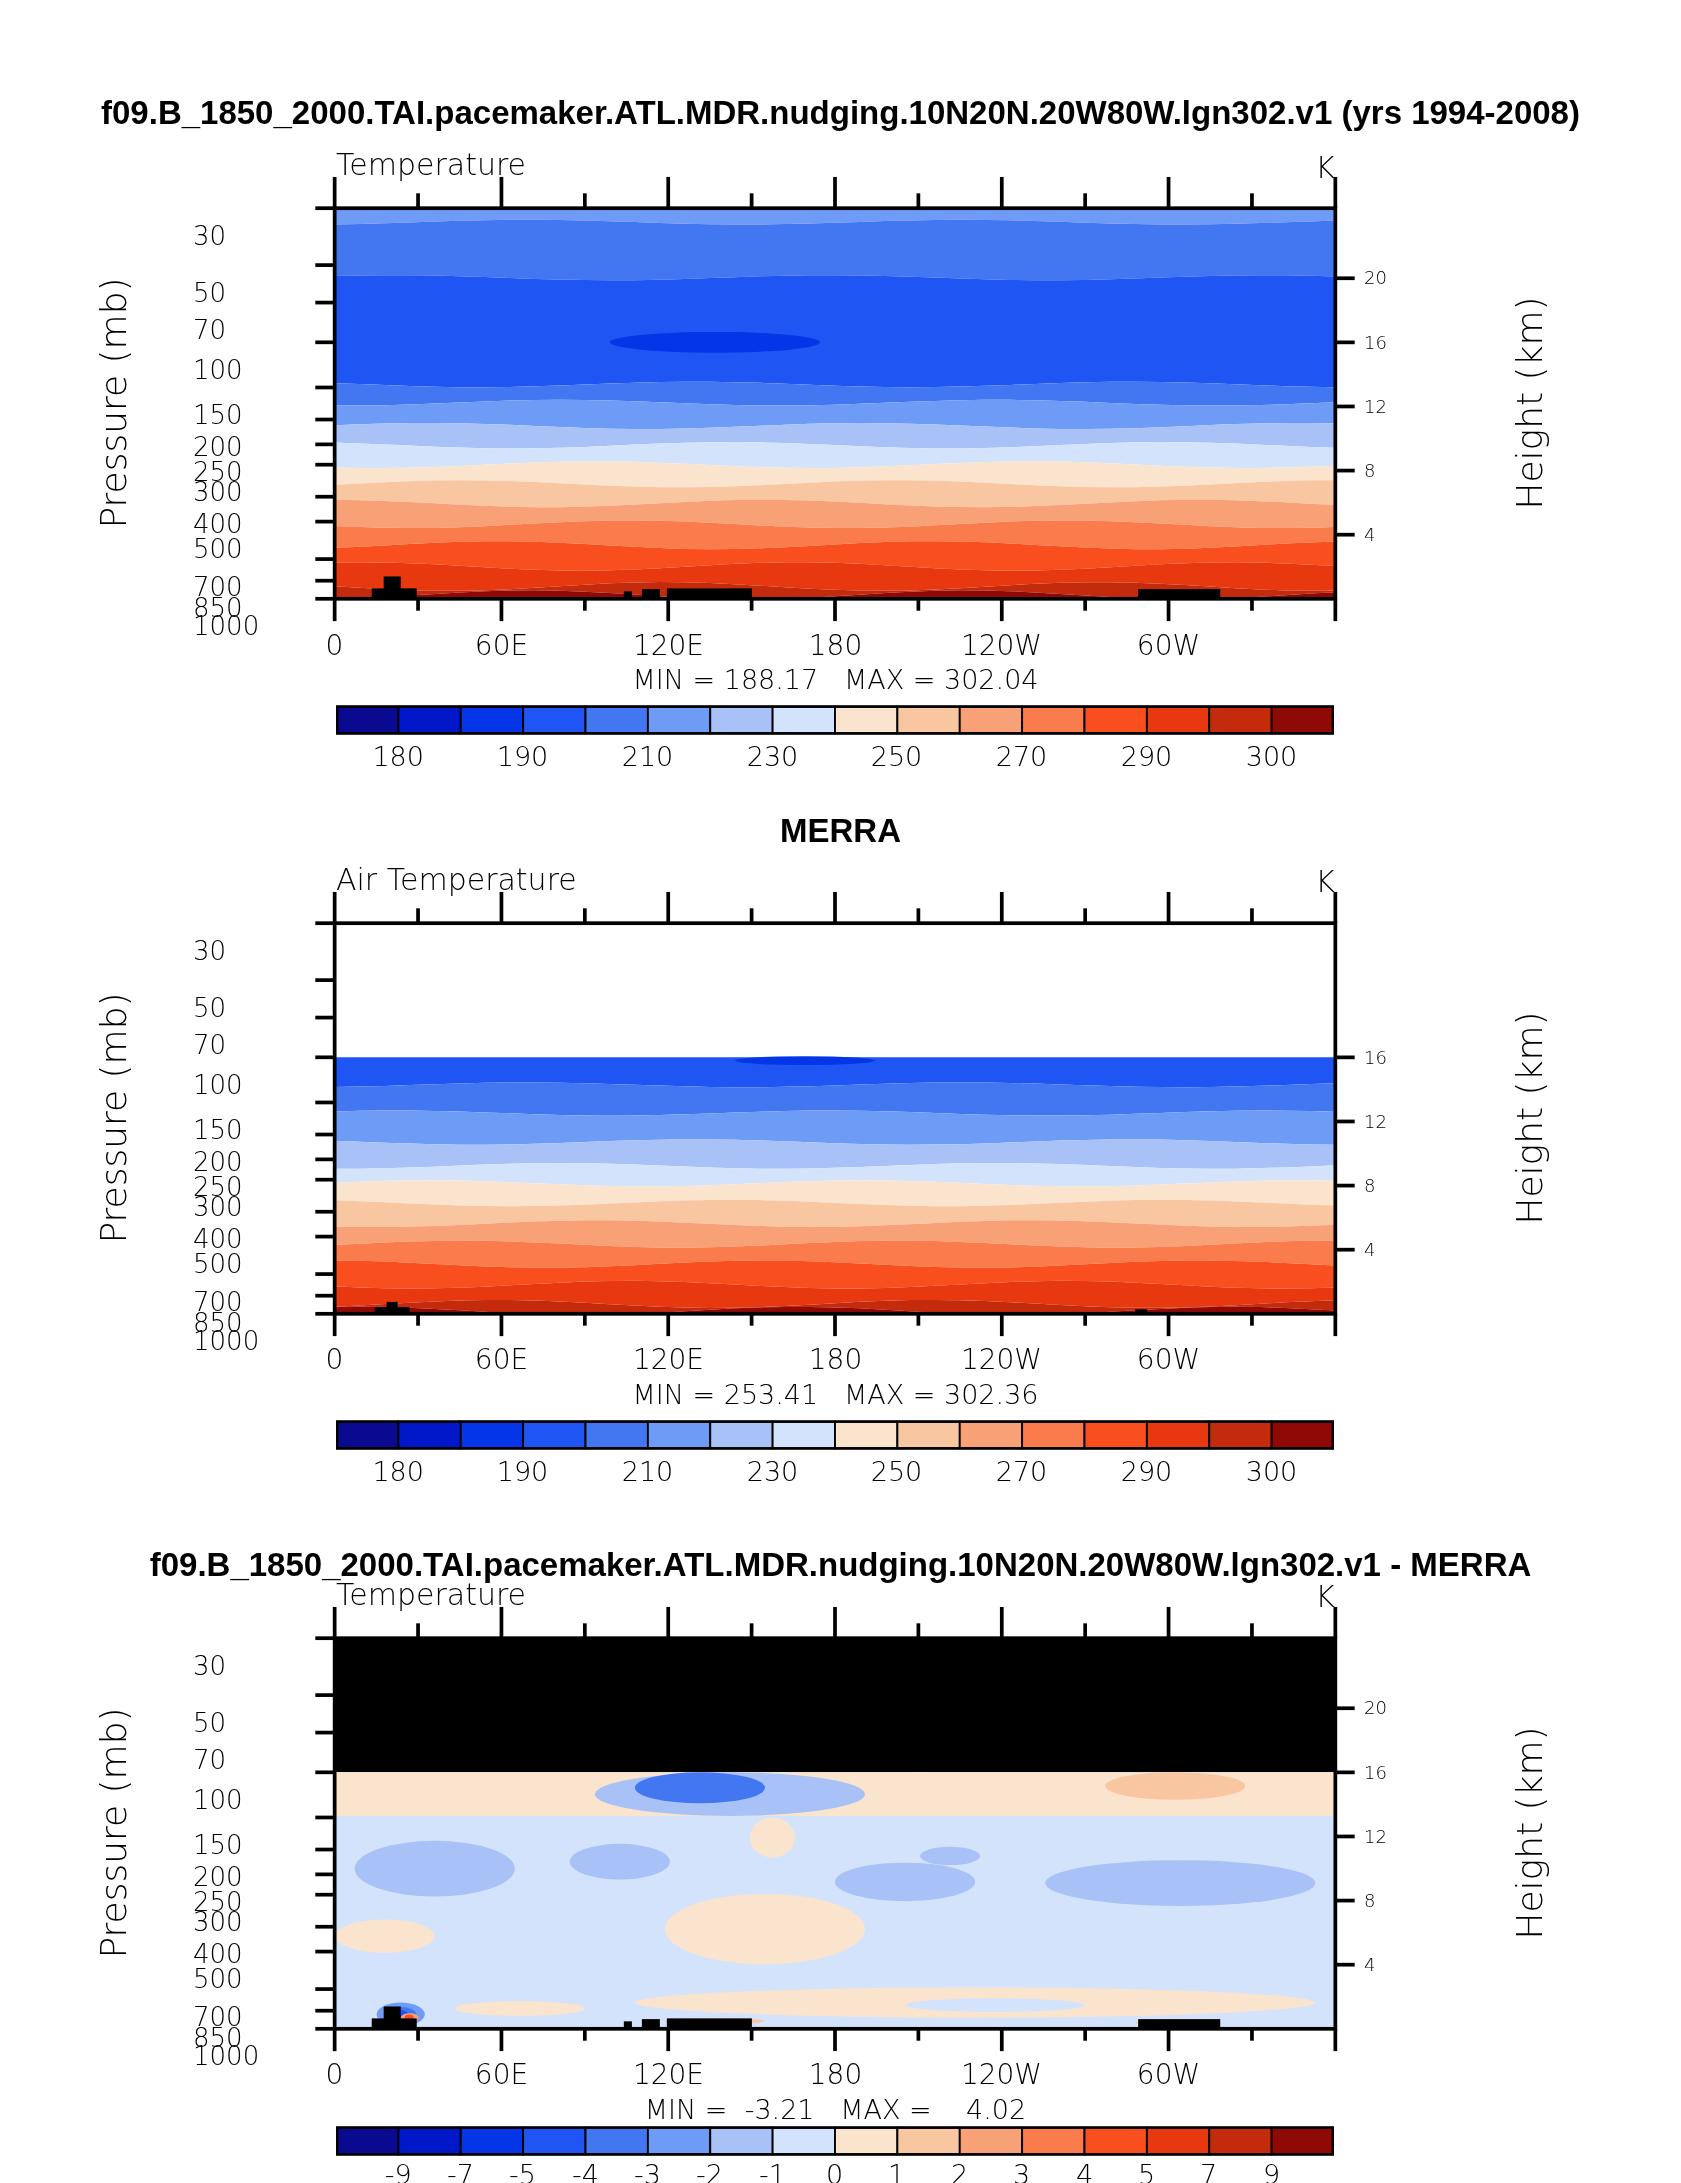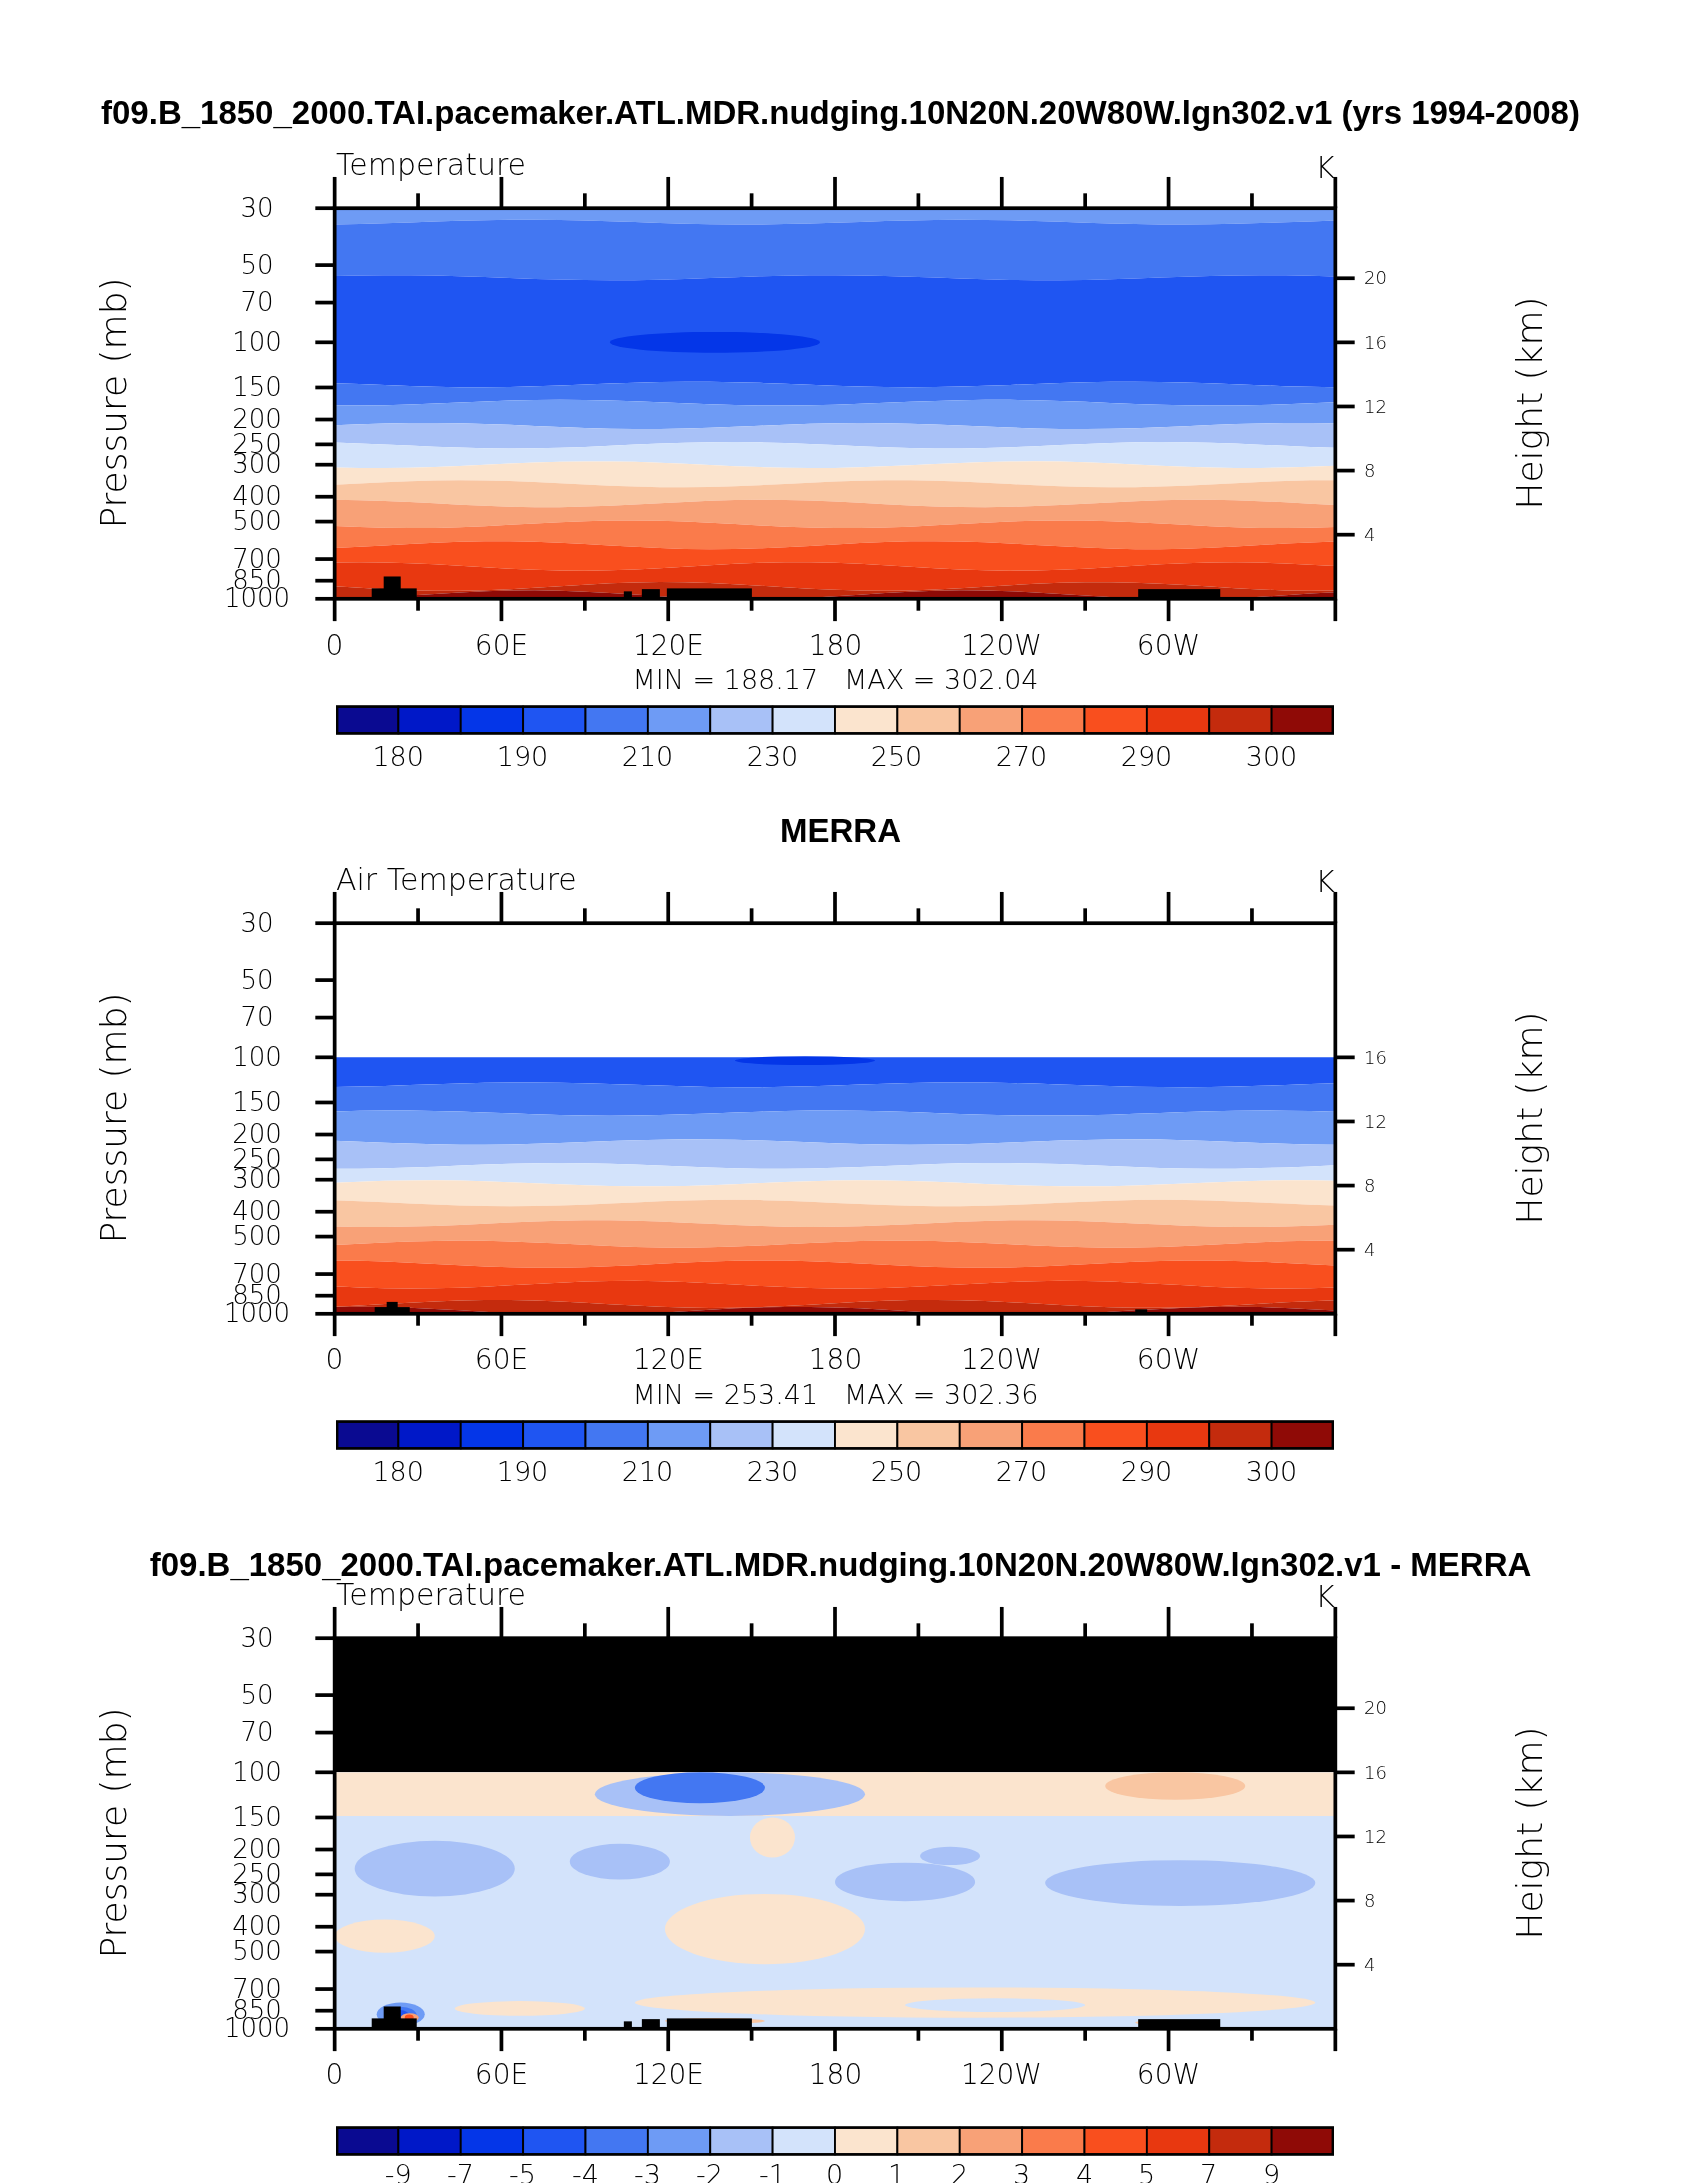--- a/index.html
+++ b/index.html
@@ -12,22 +12,22 @@
         font-size:33px;font-family:"Liberation Sans",sans-serif;}
   #heading-0{top:94px;} #heading-1{top:812px;} #heading-2{top:1546px;}
   .field-label{position:absolute;left:336px;font-size:30px;}
   #field-0{top:147px;} #field-1{top:862px;} #field-2{top:1577px;}
   .unit-label{position:absolute;left:1246px;width:89px;text-align:right;font-size:30px;}
   #unit-0{top:150px;} #unit-1{top:864px;} #unit-2{top:1579px;}
   .plot-svg{position:absolute;left:290px;width:1090px;height:465px;}
   #plot-0{top:171px;} #plot-1{top:886px;} #plot-2{top:1601px;}
   .plabels{position:absolute;left:205px;width:104px;height:391px;}
   #plab-0{top:208px;} #plab-1{top:923px;} #plab-2{top:1638px;}
-  .plabels div{position:absolute;right:0;width:104px;text-align:center;font-size:26px;
-        font-family:"DejaVu Sans",sans-serif;font-weight:300;line-height:28px;}
+  .plabels div{position:absolute;right:12px;width:104px;text-align:left;font-size:26px;
+        font-family:"DejaVu Sans",sans-serif;font-weight:300;line-height:28px;margin-top:28px;}
   .hlabels{position:absolute;left:1364px;width:112px;height:391px;}
   #hlab-0{top:208px;} #hlab-1{top:923px;} #hlab-2{top:1638px;}
   .hlabels div{position:absolute;left:0;font-size:18px;font-family:"DejaVu Sans",sans-serif;
         font-weight:300;line-height:31px;}
   .xlabels{position:absolute;left:335px;width:1001px;height:34px;}
   #xlab-0{top:629px;} #xlab-1{top:1343px;} #xlab-2{top:2058px;}
   .xlabels div{position:absolute;width:119px;text-align:center;font-size:28px;
         font-family:"DejaVu Sans",sans-serif;font-weight:300;}
   .stats{position:absolute;left:335px;width:1001px;text-align:center;font-size:27px;
         font-family:"DejaVu Sans",sans-serif;font-weight:300;white-space:pre;}
@@ -390,20 +390,21 @@
       <div style="left: -60px;">0</div>
       <div style="left: 107px;">60E</div>
       <div style="left: 274px;">120E</div>
       <div style="left: 441px;">180</div>
       <div style="left: 607px;">120W</div>
       <div style="left: 774px;">60W</div>
     </div>
 
   <div class="stats" id="stats-0">MIN = 188.17   MAX = 302.04</div>
   <div class="stats" id="stats-1">MIN = 253.41   MAX = 302.36</div>
+  <div class="stats" id="stats-2">MIN =  -3.21   MAX =    4.02</div>
 
   <div class="cbar" id="cbar-0">
       <svg viewBox="0 0 1341 40" width="998" height="30">
         <rect x="0" y="2" width="83.8125" height="36" fill="#0A0A91" stroke="#000" stroke-width="2.5"></rect>
         <rect x="83.8125" y="2" width="83.8125" height="36" fill="#0018C8" stroke="#000" stroke-width="2.5"></rect>
         <rect x="167.625" y="2" width="83.8125" height="36" fill="#0436E8" stroke="#000" stroke-width="2.5"></rect>
         <rect x="251.4375" y="2" width="83.8125" height="36" fill="#1F55F2" stroke="#000" stroke-width="2.5"></rect>
         <rect x="335.25" y="2" width="83.8125" height="36" fill="#4377F2" stroke="#000" stroke-width="2.5"></rect>
         <rect x="419.0625" y="2" width="83.8125" height="36" fill="#6E9BF5" stroke="#000" stroke-width="2.5"></rect>
         <rect x="502.875" y="2" width="83.8125" height="36" fill="#A8C1F7" stroke="#000" stroke-width="2.5"></rect>

